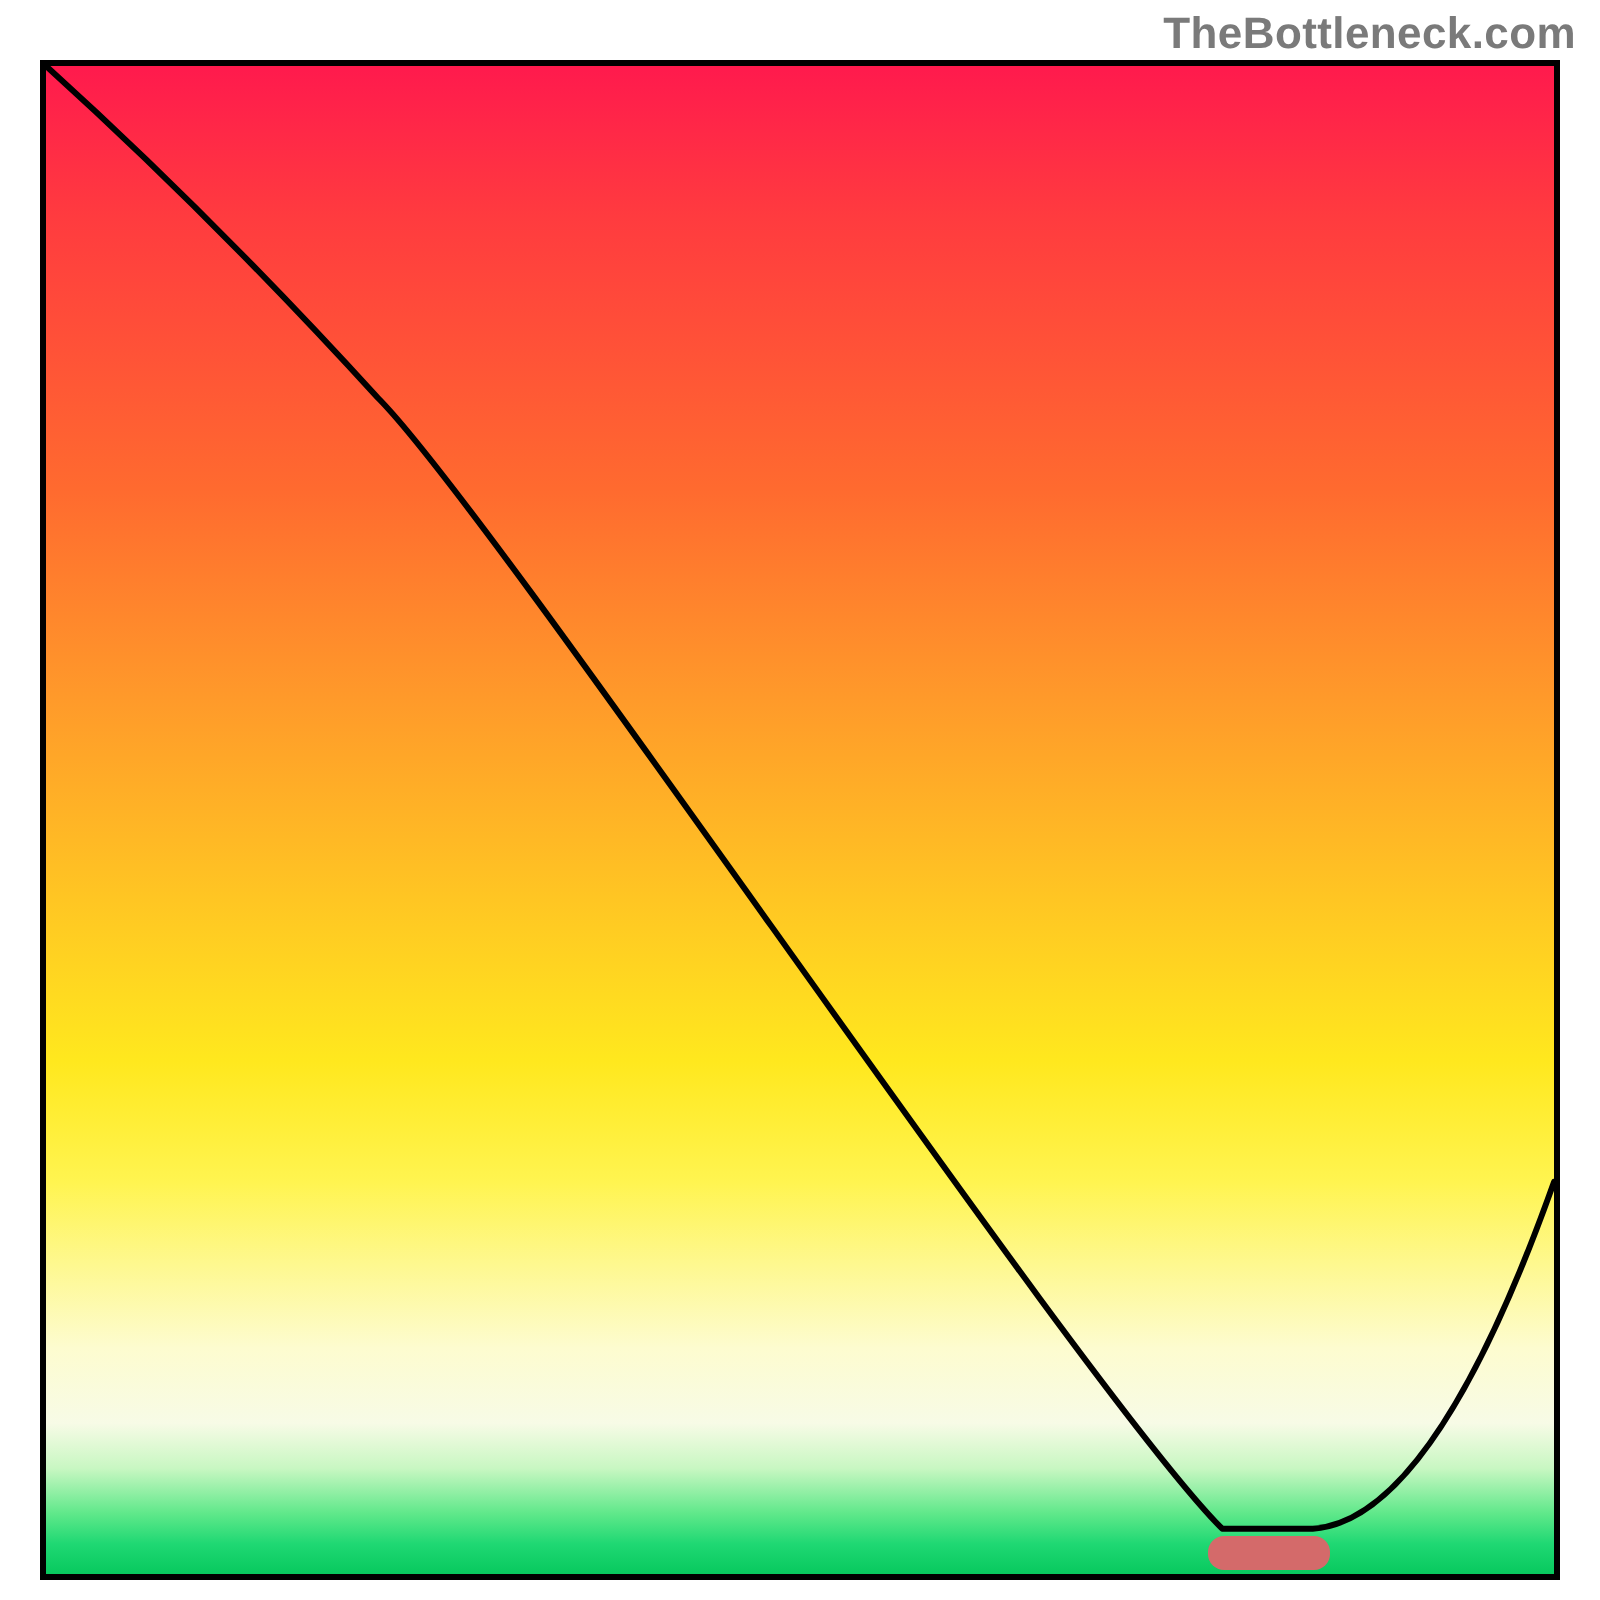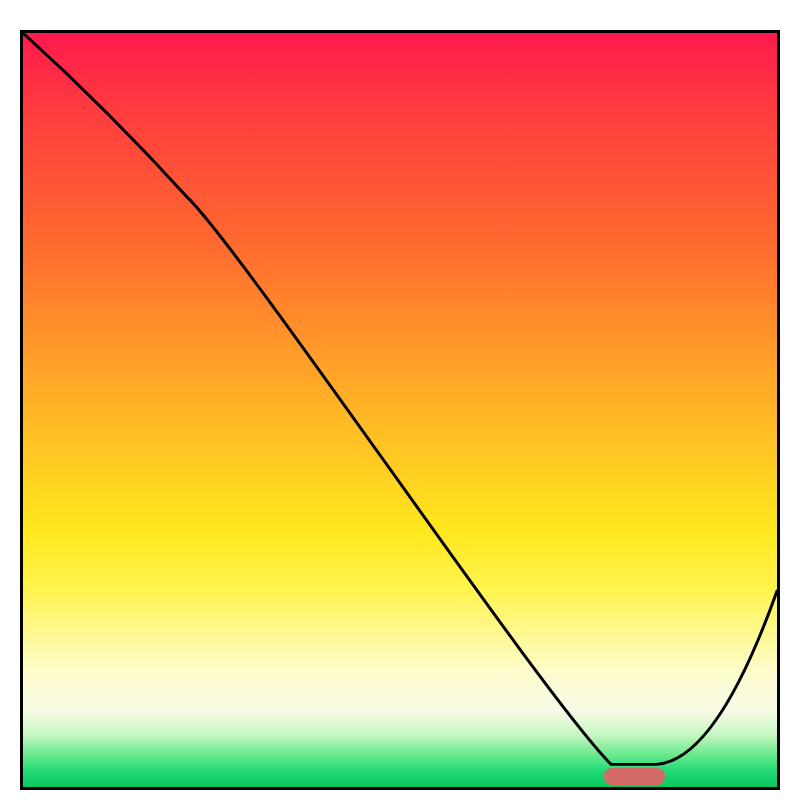--- a/index.html
+++ b/index.html
@@ -67,20 +67,21 @@
     position: absolute;
     background: #d46a6a;
     border-radius: 8px;
   }
 </style>
 </head>
 <body>
 
 <div class="stage">
 
+  <div class="watermark">TheBottleneck.com</div>
 
   <div class="plot">
     <div class="gradient"></div>
 
     <svg class="curve" viewBox="0 0 760 760" preserveAspectRatio="none">
       <path d="M 0 0 Q 83.6 75.59999999999997 167.2 167.19999999999993 C 227.2 227.19999999999993, 522.8000000000001 667.2, 592.8000000000001 737.2 L 638.4 737.2 Q 699.2 733.2 760 562.4" fill="none" stroke="#000" stroke-width="3" stroke-linejoin="round" stroke-linecap="round"></path>
     </svg>
 
     <div class="marker" style="left: 581.4px; width: 60.8px; top: 734.92px; height: 16.72px; background: rgb(212, 106, 106);"></div>
   </div>

